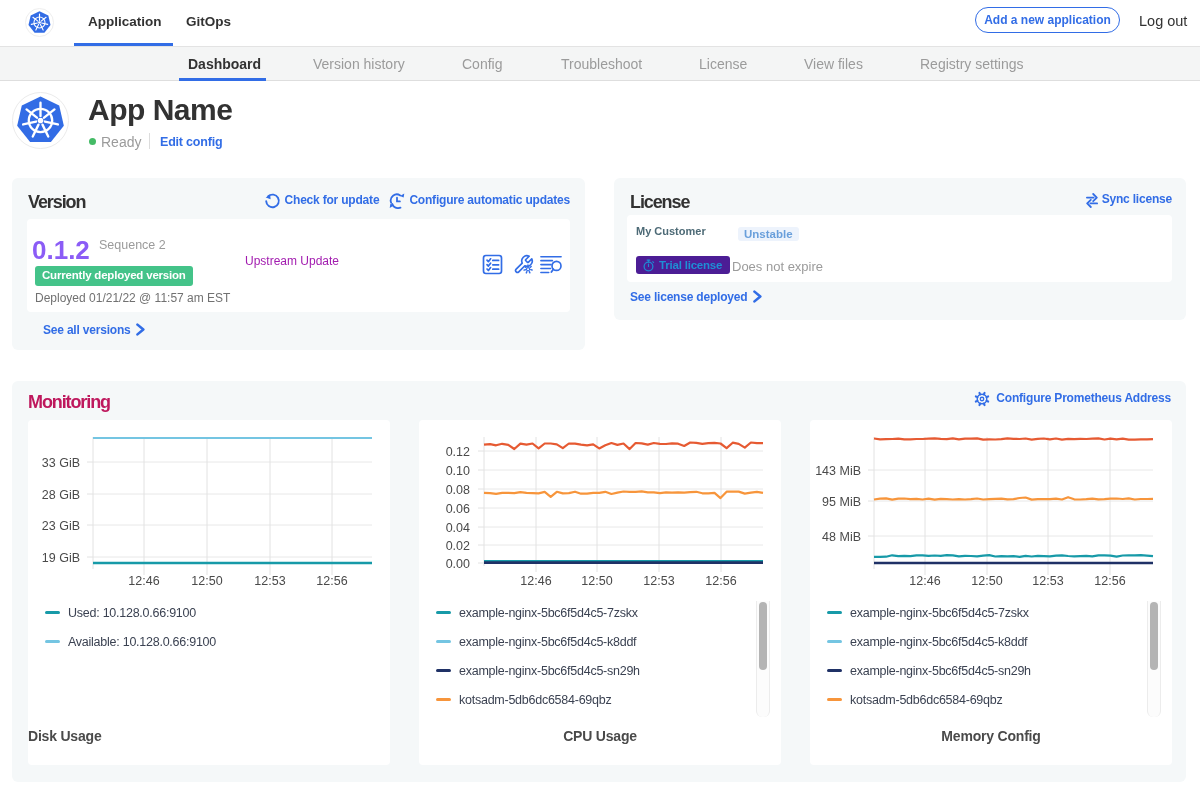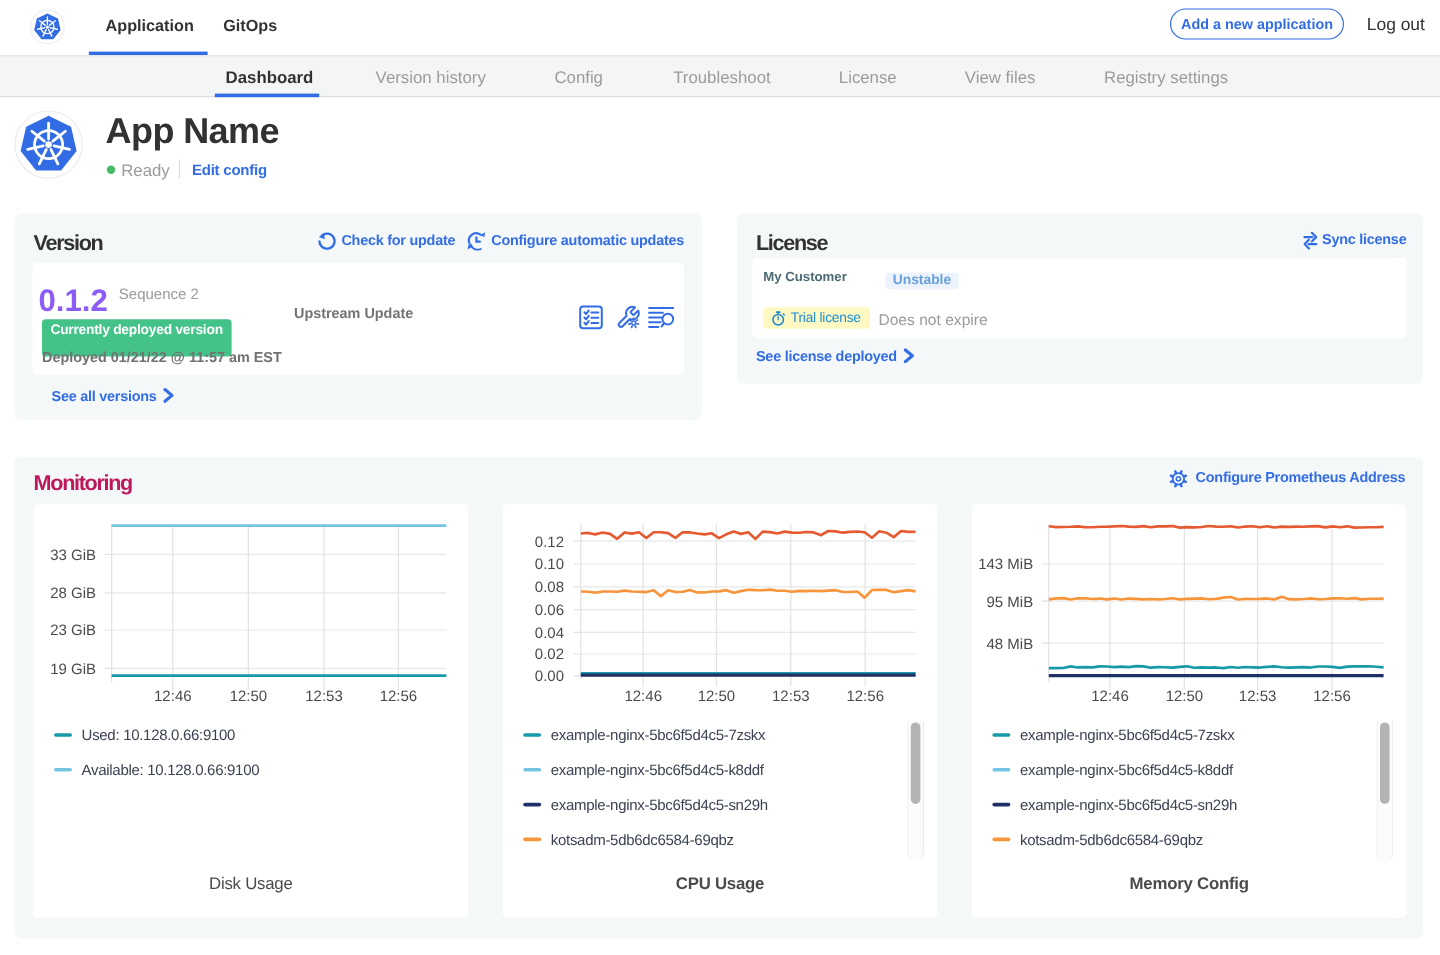--- a/index.html
+++ b/index.html
@@ -89,23 +89,23 @@
             <path d="M15.3,1.5 L14.6,5.6 L10.9,4.1 Z" fill="#326de6" stroke="none"></path>
             <path d="M0.7,15.9 L1.4,11.8 L5.1,13.3 Z" fill="#326de6" stroke="none"></path>
             <path d="M8,5.7 L8,9.4 L10.9,9.4" stroke-width="1.8"></path>
           </svg>
           <span class="link">Configure automatic updates</span>
         </div>
   </div>
   <div class="abs whitecard" style="left:15px;top:41px;width:543px;height:93px">
     <div class="abs" style="left:5px;top:16px;font-size:26px;font-weight:700;color:#8b5cf6">0.1.2</div>
     <div class="abs" style="left:72px;top:19px;font-size:12.5px;font-weight:500;color:#9b9b9b">Sequence 2</div>
-    <div class="abs" style="left:8px;top:47px;height:31px;line-height:19px;padding:0 7px;background:#44c389;border-radius:3px;font-size:11.5px;font-weight:700;letter-spacing:-0.2px;color:#fff">Currently deployed version</div>
-    <div class="abs" style="left:8px;top:72px;font-size:12px;font-weight:700;color:#717171">Deployed 01/21/22 @ 11:57 am EST</div>
-    <div class="abs" style="left:218px;top:35px;font-size:12px;font-weight:700;color:#737373">Upstream Update</div>
+    <div class="abs" style="left:8px;top:47px;height:20px;line-height:19px;padding:0 7px;background:#44c389;border-radius:3px;font-size:11.5px;font-weight:700;letter-spacing:-0.2px;color:#fff">Currently deployed version</div>
+    <div class="abs" style="left:8px;top:72px;font-size:12px;font-weight:400;color:#717171">Deployed 01/21/22 @ 11:57 am EST</div>
+    <div class="abs" style="left:218px;top:35px;font-size:12px;font-weight:400;color:#a21caf">Upstream Update</div>
     <div class="abs" style="left:455px;top:35px">
           <svg width="21" height="21" viewBox="0 0 21 21" fill="none" stroke="#326de6" stroke-width="1.7" stroke-linecap="round" stroke-linejoin="round">
             <rect x="1.5" y="1.5" width="18" height="18" rx="2.4"></rect>
             <polyline points="5,6.2 6.4,7.7 8.6,4.8"></polyline>
             <line x1="10.8" y1="6.3999999999999995" x2="16.6" y2="6.3999999999999995"></line>
             <polyline points="5,10.6 6.4,12.1 8.6,9.2"></polyline>
             <line x1="10.8" y1="10.799999999999999" x2="16.6" y2="10.799999999999999"></line>
             <polyline points="5,15.0 6.4,16.5 8.6,13.6"></polyline>
             <line x1="10.8" y1="15.2" x2="16.6" y2="15.2"></line>
           </svg>
@@ -152,21 +152,21 @@
           <line x1="0.9" y1="5.6" x2="7.6" y2="5.6"></line>
           <polyline points="7.2,2 10.8,5.6 7.2,9.2"></polyline>
           <line x1="11.1" y1="11.4" x2="4.4" y2="11.4"></line>
           <polyline points="4.8,7.8 1.2,11.4 4.8,15"></polyline>
         </svg>
         <span class="link">Sync license</span>
       </div>
   <div class="abs whitecard" style="left:13px;top:37px;width:545px;height:67px">
     <div class="abs" style="left:9px;top:10px;font-size:11px;font-weight:700;color:#4d6a76">My Customer</div>
     <div class="abs" style="left:111px;top:12px;height:14px;line-height:14px;padding:0 6px;background:#edf3fc;border-radius:3px;font-size:11.5px;font-weight:600;color:#699fdb">Unstable</div>
-    <div class="abs" style="left:9px;top:41px;height:18px;padding:0 8px 0 6px;background:#fef9c3;border-radius:3px;display:flex;align-items:center;gap:4px;font-size:11.5px;font-weight:400;letter-spacing:-0.2px;color:#1e8fd5">
+    <div class="abs" style="left:9px;top:41px;height:18px;padding:0 8px 0 6px;background:#4c1d95;border-radius:3px;display:flex;align-items:center;gap:4px;font-size:11.5px;font-weight:700;letter-spacing:-0.2px;color:#1e8fd5">
           <svg width="13" height="13" viewBox="0 0 14 14" fill="none" stroke="#1e88d2" stroke-width="1.4" stroke-linecap="round">
             <circle cx="7" cy="8" r="4.7"></circle>
             <line x1="5.6" y1="1.2" x2="8.4" y2="1.2"></line>
             <line x1="7" y1="1.4" x2="7" y2="3"></line>
             <line x1="11.6" y1="2.9" x2="12.5" y2="3.8" stroke-width="1.2"></line>
             <path d="M7,8 L7,5.4" stroke-width="1.2"></path>
           </svg>
           <span>Trial license</span>
         </div>
     <div class="abs" style="left:105px;top:44px;font-size:13px;color:#9b9b9b">Does not expire</div>
@@ -227,21 +227,21 @@
             <line x1="304" y1="137" x2="304" y2="143" stroke="#e2e2e2" stroke-width="1"></line>
             <text x="304" y="152.5" text-anchor="middle" font-size="12.5" fill="#4a4a4a">12:56</text>
             <polyline points="65.0,6.0 344.0,6.0" fill="none" stroke="#74c5e2" stroke-width="2.2" stroke-linejoin="round"></polyline>
             <polyline points="65.0,131.0 344.0,131.0" fill="none" stroke="#179aa8" stroke-width="2.4" stroke-linejoin="round"></polyline>
           </svg>
         </div>
         <div class="abs" style="left:17px;top:191px;width:15px;height:3px;border-radius:2px;background:#179aa8"></div>
         <div class="abs" style="left:40px;top:186px;font-size:12.5px;letter-spacing:-0.25px;color:#3b4252">Used: 10.128.0.66:9100</div>
         <div class="abs" style="left:17px;top:220px;width:15px;height:3px;border-radius:2px;background:#74c5e2"></div>
         <div class="abs" style="left:40px;top:215px;font-size:12.5px;letter-spacing:-0.25px;color:#3b4252">Available: 10.128.0.66:9100</div>
-        <div class="abs" style="left:0;top:308px;width:362px;text-align:center;font-size:14px;font-weight:400;letter-spacing:-0.2px;color:#4a4a4a">Disk Usage</div>
+        <div class="abs" style="left:0;top:308px;width:362px;text-align:left;font-size:14px;font-weight:700;letter-spacing:-0.2px;color:#4a4a4a">Disk Usage</div>
       </div>
   <div class="abs chartcard" style="left:407px;top:39px;">
         <div class="abs" style="left:0;top:12px">
           <svg width="362" height="178" viewBox="0 0 362 178">
             <line x1="65" y1="19" x2="344" y2="19" stroke="#e8e8e8" stroke-width="1"></line>
             <line x1="65" y1="38" x2="344" y2="38" stroke="#e8e8e8" stroke-width="1"></line>
             <line x1="65" y1="57" x2="344" y2="57" stroke="#e8e8e8" stroke-width="1"></line>
             <line x1="65" y1="76" x2="344" y2="76" stroke="#e8e8e8" stroke-width="1"></line>
             <line x1="65" y1="95" x2="344" y2="95" stroke="#e8e8e8" stroke-width="1"></line>
             <line x1="65" y1="113" x2="344" y2="113" stroke="#e8e8e8" stroke-width="1"></line>

